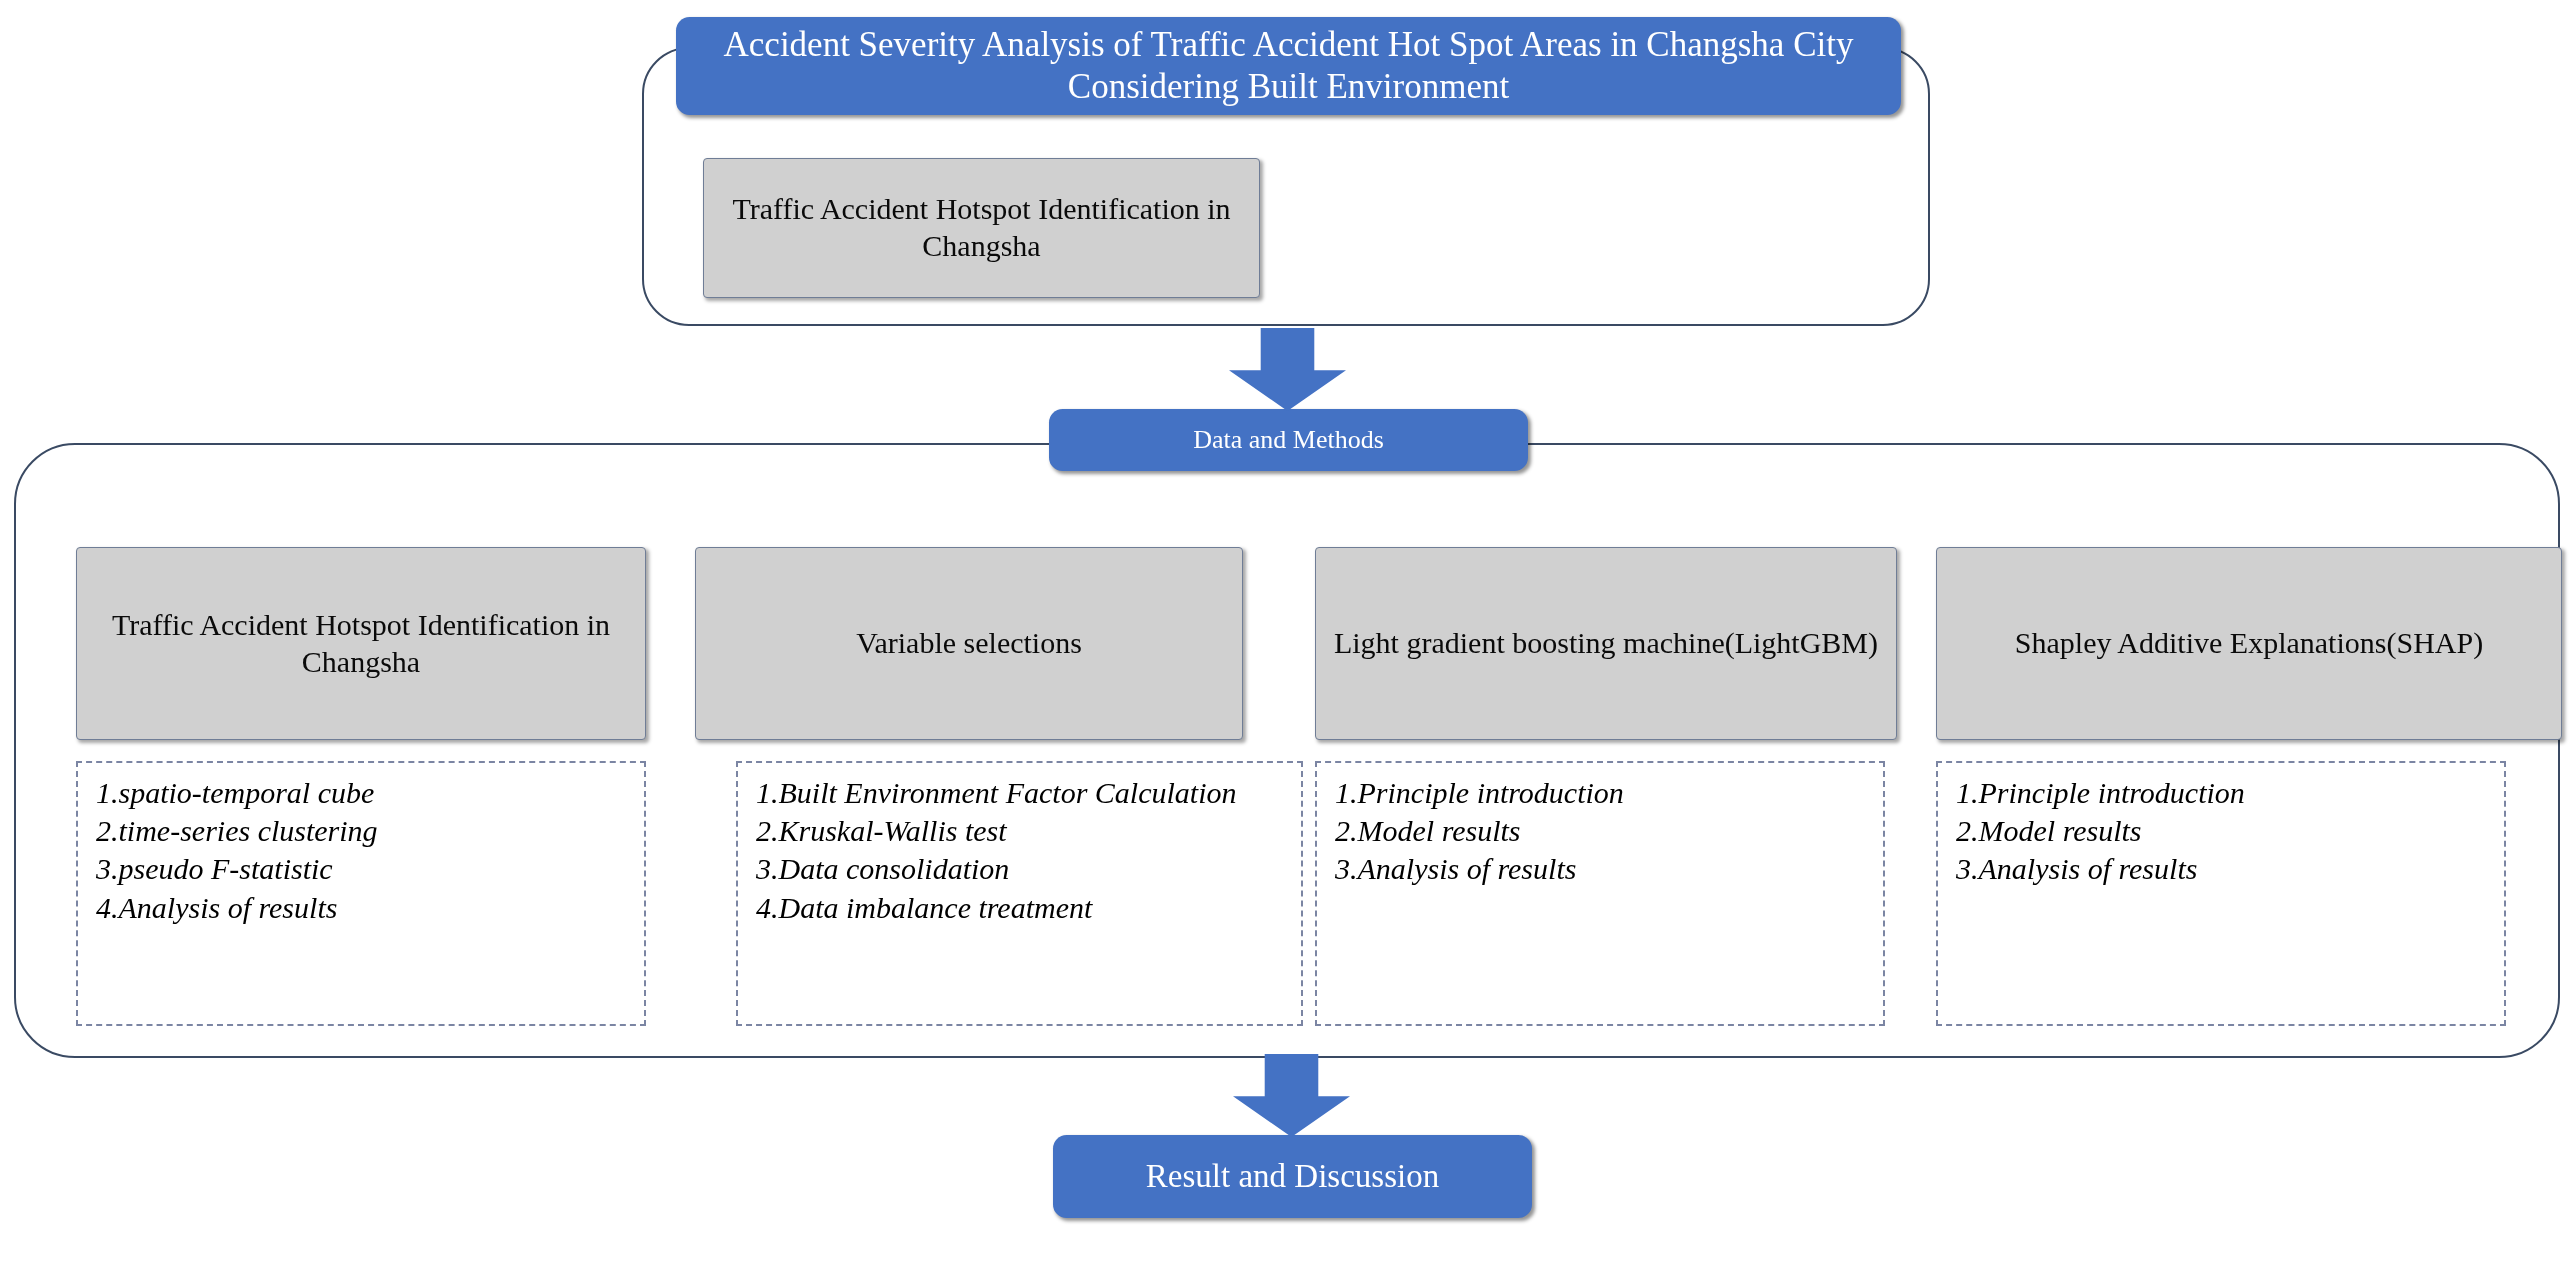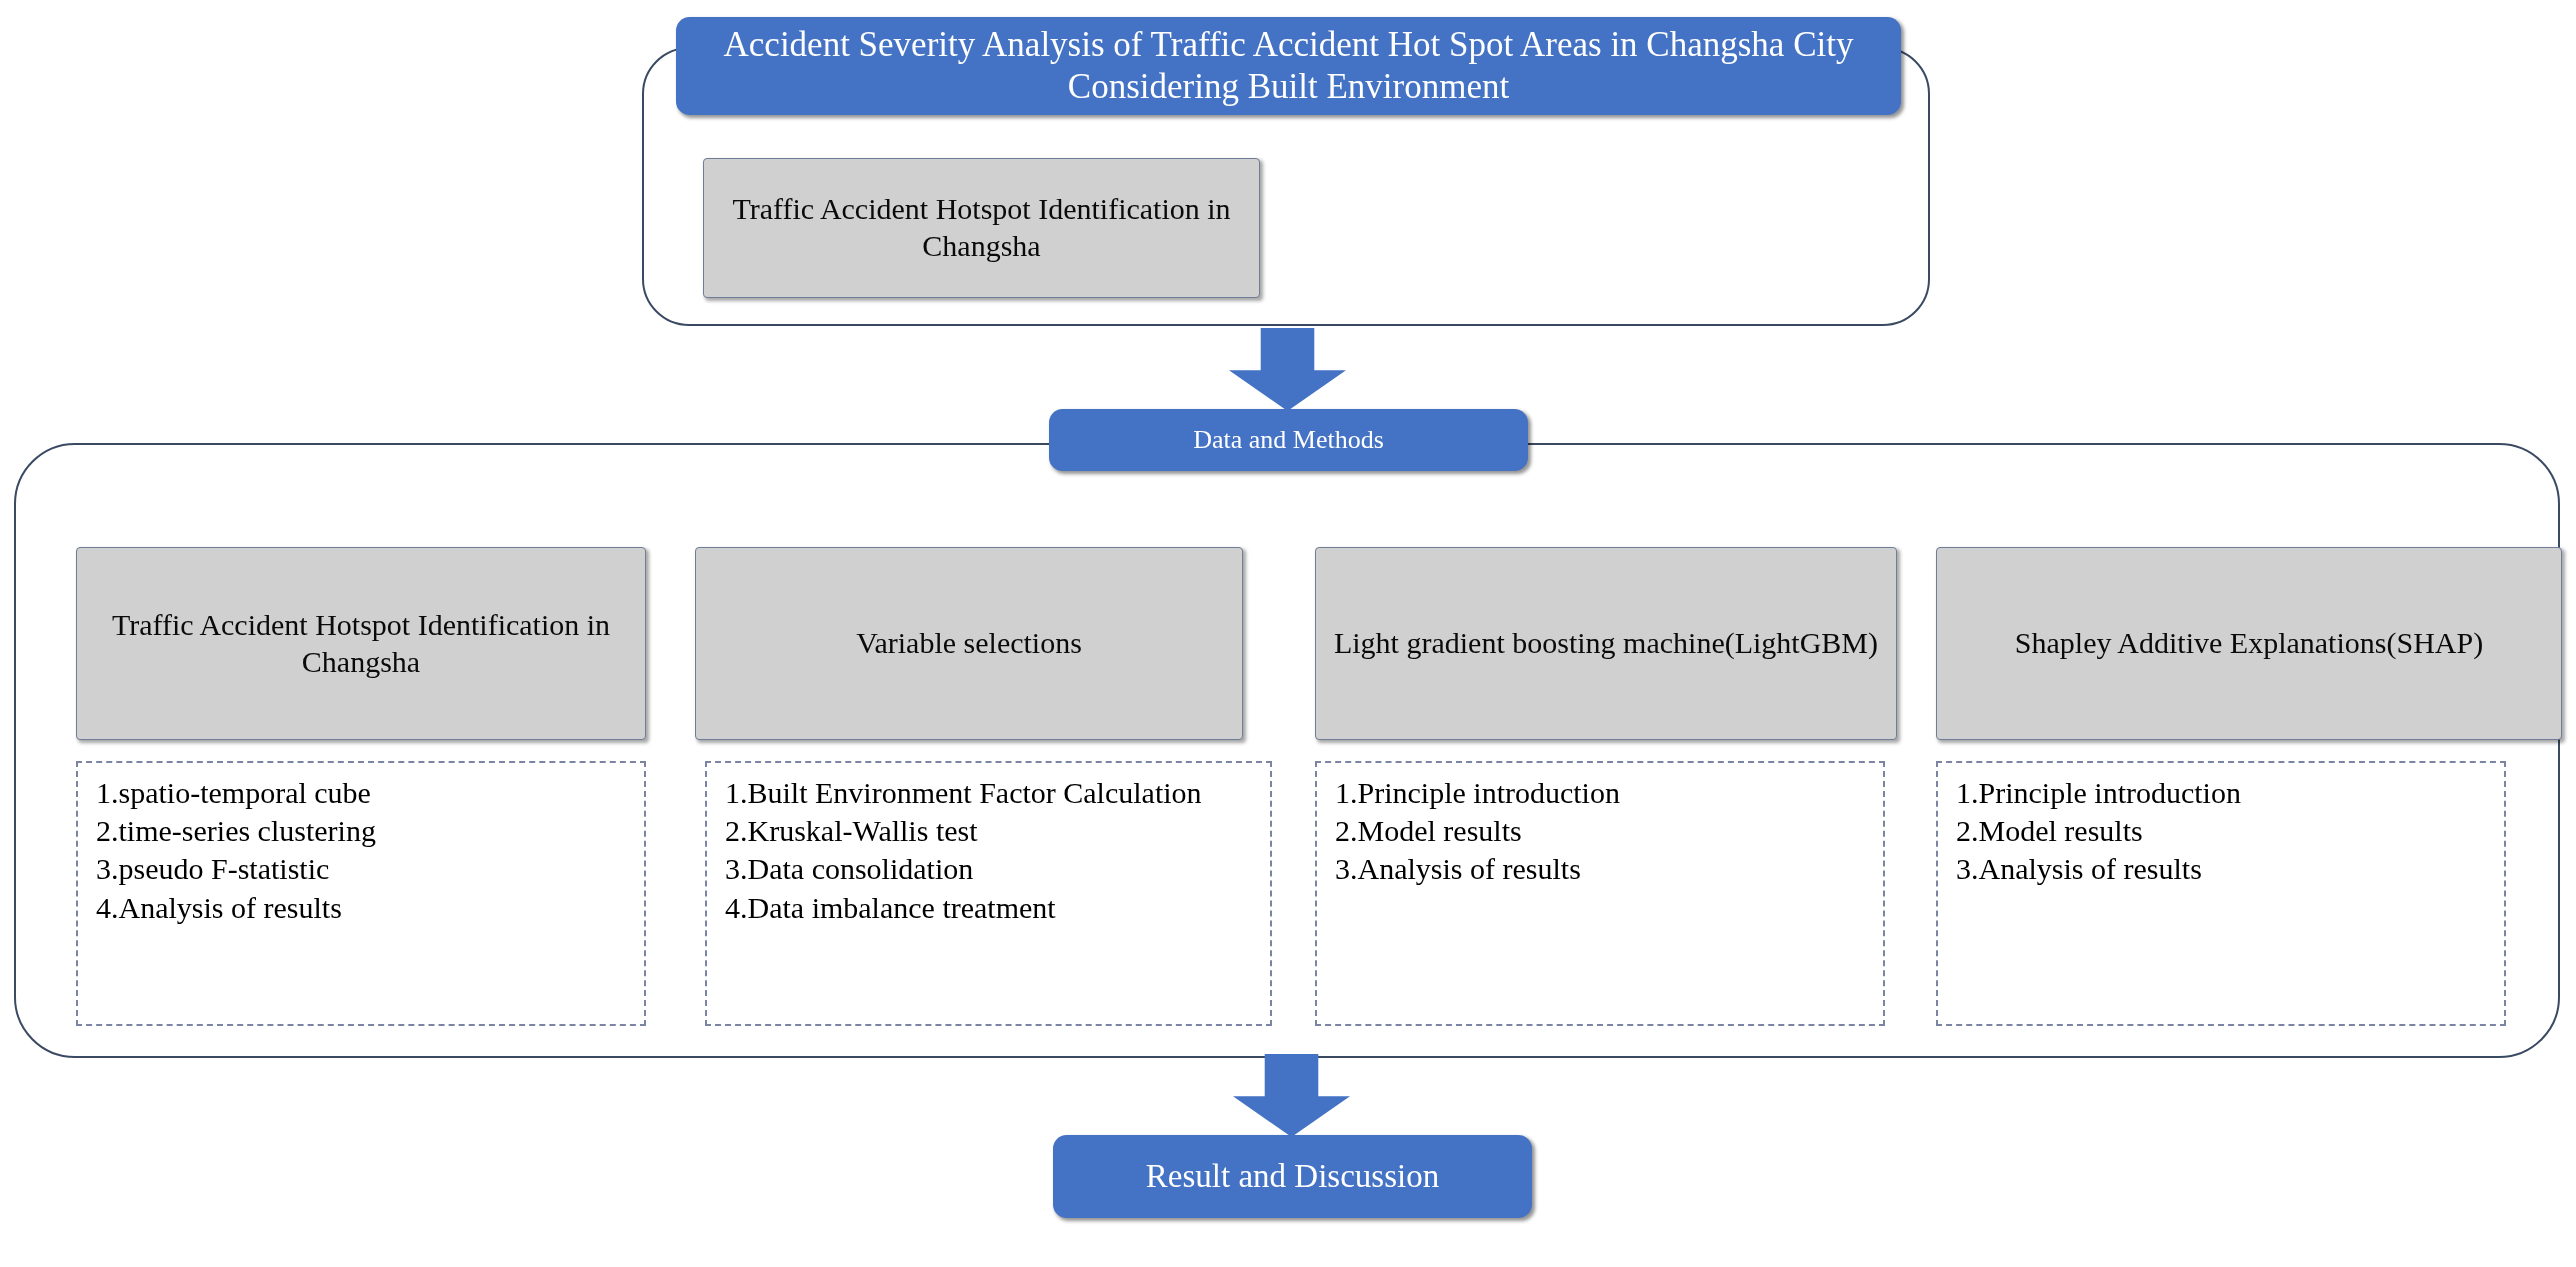--- a/index.html
+++ b/index.html
@@ -112,24 +112,24 @@
     border: 2.3px dashed #7b85a3;
     background: #ffffff;
     box-sizing: border-box;
     color: #000000;
     font-size: 30px;
     line-height: 1.28;
     padding: 10.6px 16.7px 7.6px 18px;
     z-index: 5;
   }
   #detail-box-0 { left: 76px;  width: 570px; }
-  #detail-box-1 { left: 705px;  width: 567px; text-align: justify; }
+  #detail-box-1 { left: 736px;  width: 567px; text-align: justify; }
   #detail-box-2 { left: 1315px; width: 570px; }
   #detail-box-3 { left: 1936px; width: 570px; }
-  .detail-line { display: block; }
+  .detail-line { display: block; font-style: italic; }
   #detail-box-1 .detail-line:first-child {
     text-align: justify;
     text-align-last: left;
   }
 
   
   .arrow-down {
     position: absolute;
     width: 117px;
     height: 83px;

